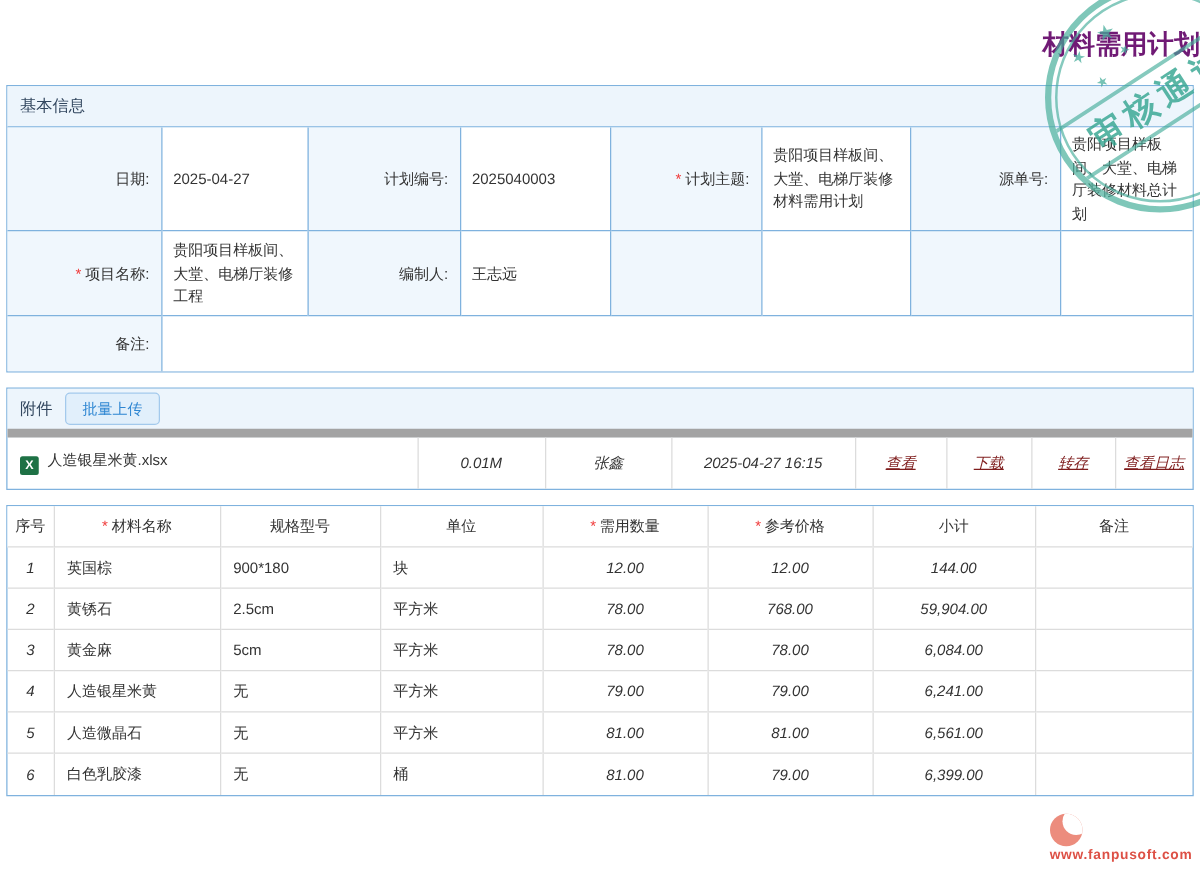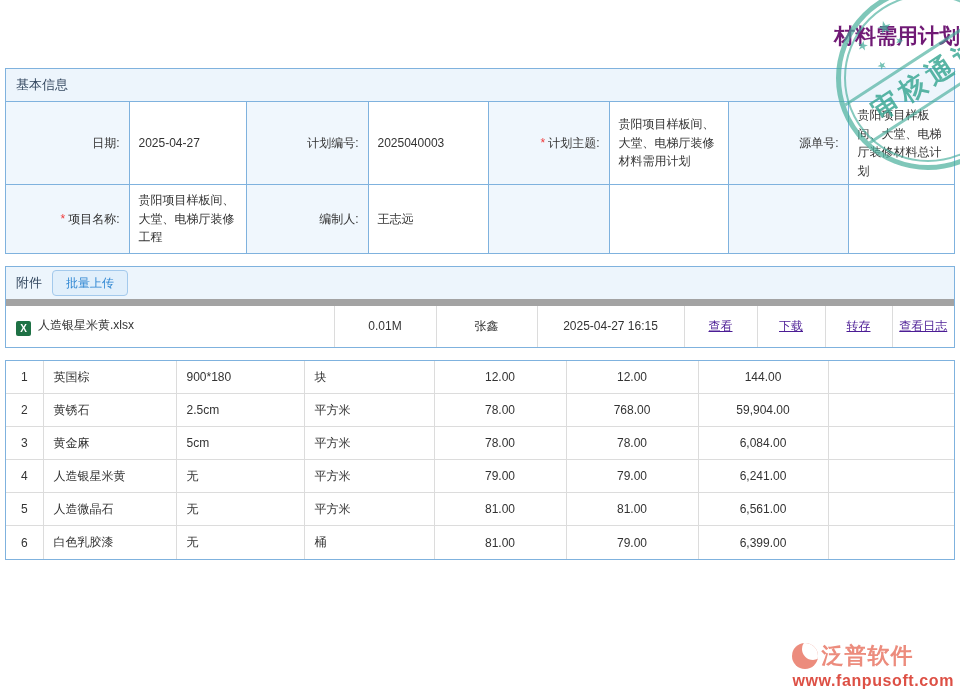--- a/index.html
+++ b/index.html
@@ -47,30 +47,30 @@
   .basic-grid .r3 { height: 44px; }
 
   
   .data-tbl td {
     border-left: 1px solid #dcdcdc; border-top: 1px solid #dcdcdc;
     vertical-align: middle; padding: 4px 6px;
   }
   .data-tbl td:first-child { border-left: none; }
   .data-tbl tr:first-child td { border-top: none; }
   .data-tbl .head td { color: #333; text-align: center; height: 37px; background:#fff; }
-  .data-tbl .cell-c { text-align: center; }
+  .data-tbl .cell-c { text-align: center; font-style: italic; }
   .data-tbl .cell-l { text-align: left; padding-left: 10px; }
 
   .att-tbl .head td.cell-name { text-align: left; padding-left: 22px; }
   .att-tbl .file-row { height: 41px; }
 
   .det-tbl .head td { height: 33px; }
   .det-tbl .body-row { height: 33px; }
 
-  .lnk { color: #4c1d95; text-decoration: underline; cursor: pointer; }
+  .lnk { color: #7f1d1d; text-decoration: underline; cursor: pointer; }
 
   .xls-icon {
     display: inline-block; width: 15px; height: 15px; background: #1e7145;
     color: #fff; font-weight: bold; font-size: 10px; line-height: 15px;
     text-align: center; border-radius: 2px; margin-right: 7px; vertical-align: -3px;
   }
 
   
   .stamp {
     position: absolute; left: 836px; top: -14px; width: 184px; height: 184px;
@@ -100,21 +100,21 @@
   .fanpu-row { display: flex; align-items: center; gap: 3px; }
   .fanpu-icon {
     width: 26px; height: 26px; border-radius: 50%; background: #ec8c7d;
     position: relative; overflow: hidden; flex: 0 0 auto;
   }
   .fanpu-icon::after {
     content: ""; position: absolute; width: 22px; height: 22px; background: #fff;
     border-radius: 50%; left: 10px; top: -5px;
   }
   .fanpu-name { font-size: 22px; font-weight: bold; color: #ec8c7d; letter-spacing: 1px; white-space: nowrap; }
-  .fanpu-url { font-size: 16px; font-weight: bold; color: #dd5045; letter-spacing: 0.6px; margin-top: 1px; }
+  .fanpu-url { font-size: 11px; font-weight: bold; color: #dd5045; letter-spacing: 0.6px; margin-top: 1px; }
 </style>
 </head>
 <body>
 
 <div class="page">
 
   <div class="page-title">材料需用计划</div>
 
   <section class="panel">
     <div class="panel-bar bar-basic">
@@ -144,20 +144,24 @@
       </tr>
       <tr class="r2">
         <td class="lbl"><span class="req">*</span><span>项目名称:</span></td>
         <td class="val">贵阳项目样板间、大堂、电梯厅装修工程</td>
         <td class="lbl"><span>编制人:</span></td>
         <td class="val">王志远</td>
         <td class="lbl"></td>
         <td class="val"></td>
         <td class="lbl"></td>
         <td class="val"></td>
+      </tr>
+      <tr class="r3">
+        <td class="lbl"><span>备注:</span></td>
+        <td class="val" colspan="7"></td>
       </tr>
     </tbody>
       </table>
   </section>
 
   <section class="panel">
     <div class="panel-bar bar-tools">
       <span>附件</span>
       <span class="btn">批量上传</span>
     </div>
@@ -195,20 +199,30 @@
         <col style="width:37px">
           <col style="width:133px">
           <col style="width:128px">
           <col style="width:130px">
         <col style="width:132px">
           <col style="width:132px">
           <col style="width:130px">
           <col>
       </colgroup>
       <tbody>
+          <tr class="head">
+        <td>序号</td>
+        <td><span class="req">*</span><span>材料名称</span></td>
+        <td>规格型号</td>
+        <td>单位</td>
+        <td><span class="req">*</span><span>需用数量</span></td>
+        <td><span class="req">*</span><span>参考价格</span></td>
+        <td>小计</td>
+        <td>备注</td>
+      </tr>
       <tr class="body-row">
         <td class="cell-c">1</td>
         <td class="cell-l">英国棕</td>
         <td class="cell-l">900*180</td>
         <td class="cell-l">块</td>
         <td class="cell-c">12.00</td>
         <td class="cell-c">12.00</td>
         <td class="cell-c">144.00</td>
         <td class="cell-l"></td>
       </tr>
@@ -275,18 +289,17 @@
     <span class="star st2">★</span>
     <span class="star st3">★</span>
     <span class="star st4">★</span>
     <span class="star st5">★</span>
 
   </div>
 
   <div class="fanpu">
     <div class="fanpu-row">
       <span class="fanpu-icon"></span>
-      <span class="fanpu-name">泛普软件</span>
     </div>
     <div class="fanpu-url">www.fanpusoft.com</div>
   </div>
 
 </div>
 
 </body></html>

